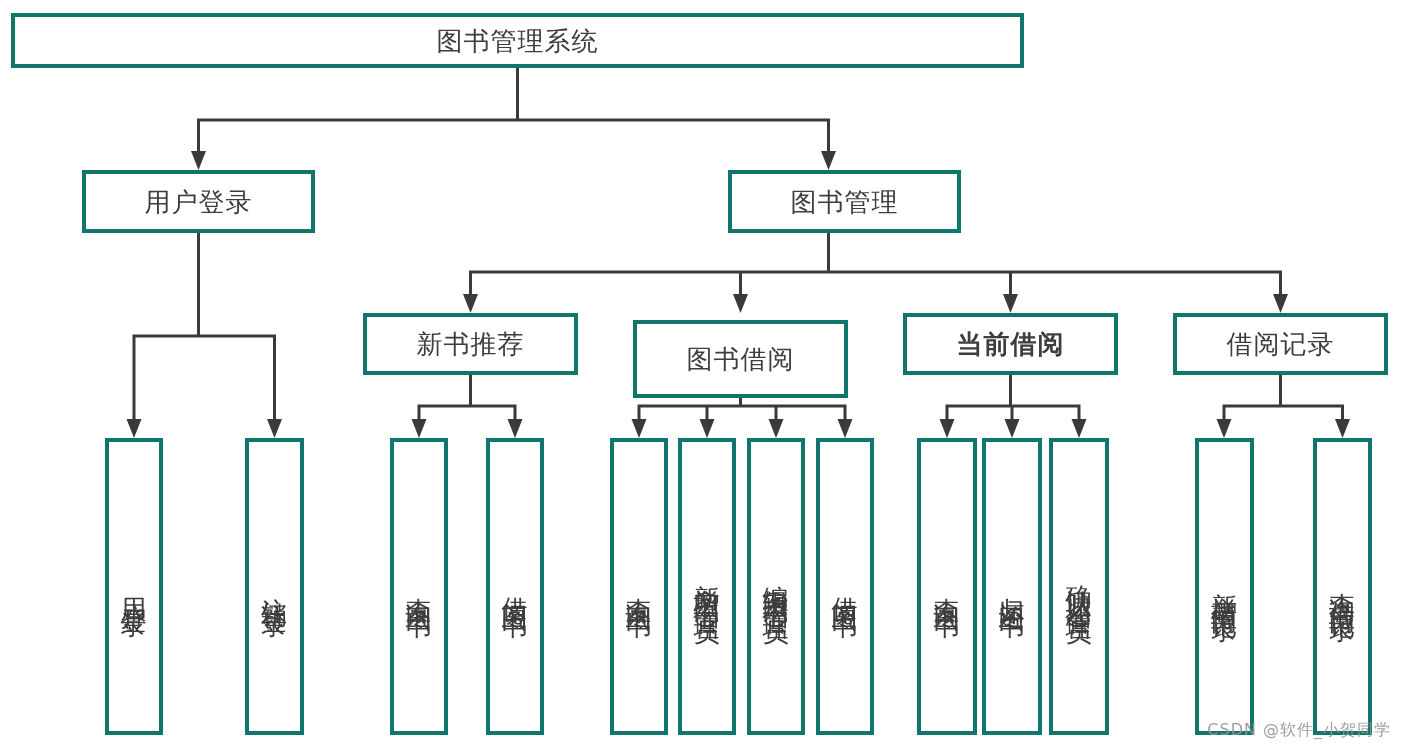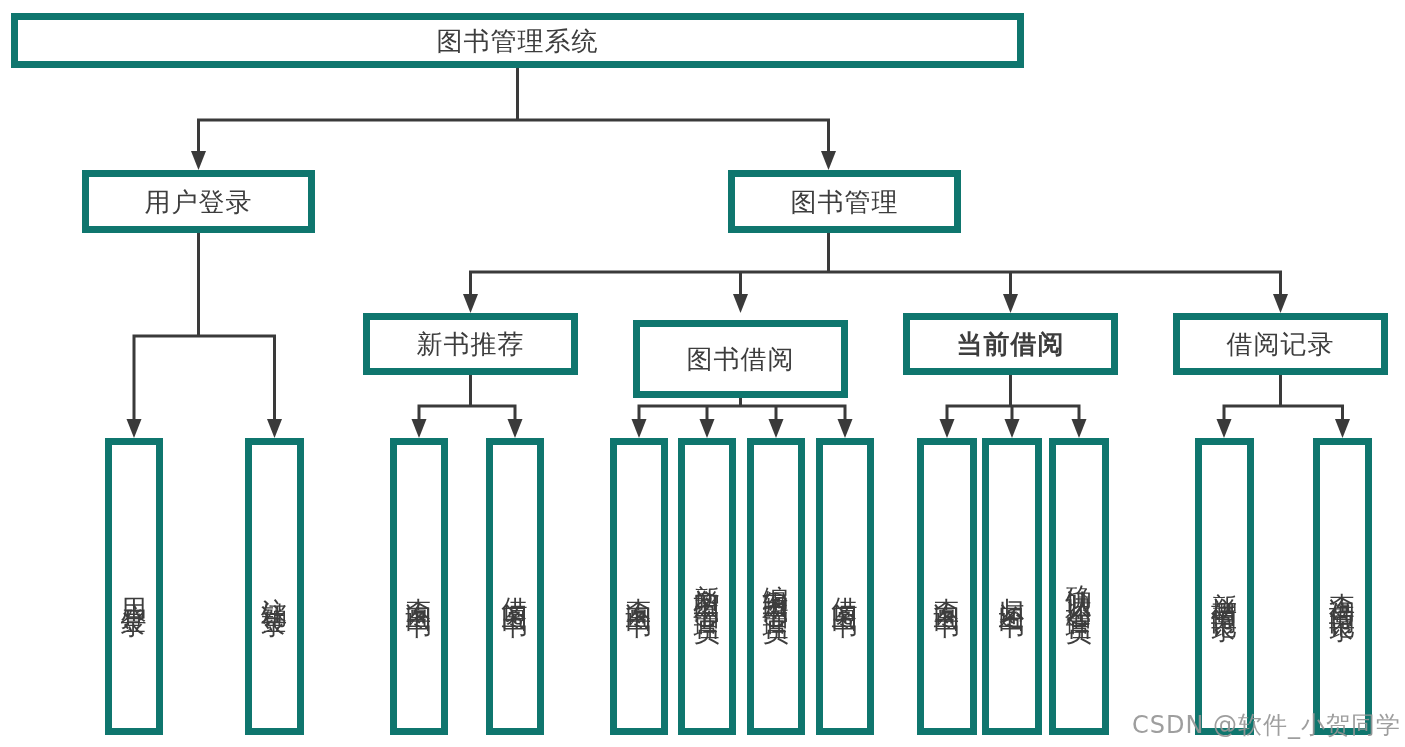--- a/index.html
+++ b/index.html
@@ -18,21 +18,21 @@
   .connectors {
     position: absolute;
     left: 0;
     top: 0;
     width: 1405px;
     height: 747px;
   }
   .node {
     position: absolute;
     box-sizing: border-box;
-    border: 7px solid #0f766e;
+    border: 4px solid #0f766e;
     background: #ffffff;
     display: flex;
     align-items: center;
     justify-content: center;
     color: #3d3d3d;
   }
   .node span {
     line-height: 1;
     white-space: nowrap;
   }
@@ -42,23 +42,23 @@
   }
   .leaf span {
     writing-mode: vertical-rl;
     text-orientation: mixed;
     font-size: 26px;
     letter-spacing: 5px;
     white-space: nowrap;
   }
   .watermark {
     position: absolute;
-    right: 4px;
+    right: 14px;
     bottom: 6px;
-    font-size: 24px;
+    font-size: 16px;
     color: rgba(150, 150, 150, 0.92);
     letter-spacing: 1px;
     z-index: 5;
     white-space: nowrap;
   }
 </style>
 </head>
 <body>
 
 <div class="canvas">

